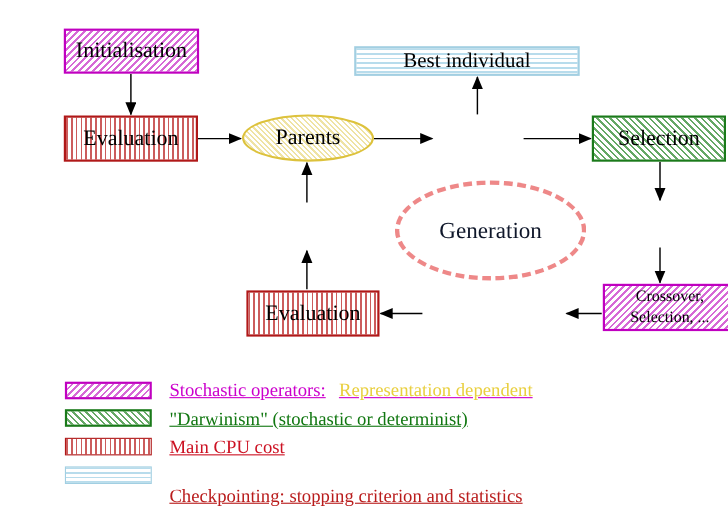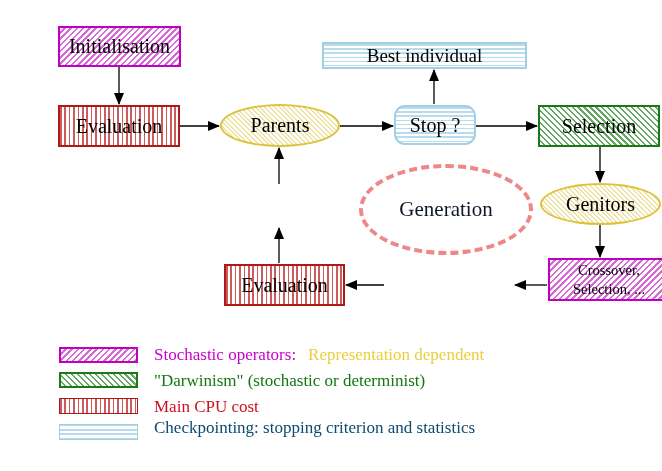--- a/index.html
+++ b/index.html
@@ -57,26 +57,26 @@
   #arrows line{stroke:#000;stroke-width:1.3;}
   
   .swatch{position:absolute;width:79px;height:16px;box-sizing:border-box;z-index:2;}
   .swatch.hatch-magenta,.swatch.hatch-green{border-width:2px;}
   .swatch.stripe-red{border-width:1.5px;}
   .swatch.stripe-cyan{border-width:1.5px;}
   #sw-1{left:27px;top:347px;}
   #sw-2{left:27px;top:372px;}
   #sw-3{left:27px;top:398px;}
   #sw-4{left:27px;top:424px;}
-  .legend-text{position:absolute;left:122px;font-size:17px;white-space:nowrap;z-index:2;font-family:"Liberation Serif","DejaVu Serif",serif;}
+  .legend-text{position:absolute;left:122px;font-size:17px;white-space:nowrap;z-index:2;font-family:"Liberation Serif","DejaVu Serif",serif;text-decoration:underline;}
   #lt-1{top:345px;color:#cc00cc;}
   #lt-1 .part2{color:#e9cf3e;margin-left:12px;}
   #lt-2{top:371px;color:#117711;}
   #lt-3{top:397px;color:#cc1122;}
-  #lt-4{top:418px;color:#0c4a6e;}
+  #lt-4{top:441px;color:#b91c1c;}
 </style>
 </head>
 <body>
 
 <div id="canvas">
 
   <svg id="arrows" viewBox="0 0 662 471" xmlns="http://www.w3.org/2000/svg">
     <defs>
       <marker id="ah" markerUnits="userSpaceOnUse" markerWidth="13" markerHeight="11" refX="11" refY="5" orient="auto">
         <path d="M0,0 L12,5 L0,10 z" fill="#000"></path>
@@ -96,28 +96,26 @@
   </svg>
 
   <div id="n-init" class="node hatch-magenta">Initialisation</div>
 
   <div id="n-eval-top" class="node stripe-red">Evaluation</div>
 
   <div id="n-parents" class="node ellipse hatch-gold">Parents</div>
 
   <div id="n-best" class="node stripe-cyan">Best individual</div>
 
-  <div id="n-stop" class="node stripe-cyan">Stop ?</div>
 
   <div id="n-selection" class="node hatch-green">Selection</div>
 
 
   <div id="n-generation" class="node">Generation</div>
 
-  <div id="n-genitors" class="node ellipse hatch-gold">Genitors</div>
 
   <div id="n-crossover" class="node hatch-magenta">
     <div>Crossover,</div>
     <div>Selection, ...</div>
   </div>
 
 
   <div id="n-eval-bottom" class="node stripe-red">Evaluation</div>
 
   <div id="sw-1" class="swatch hatch-magenta"></div>

